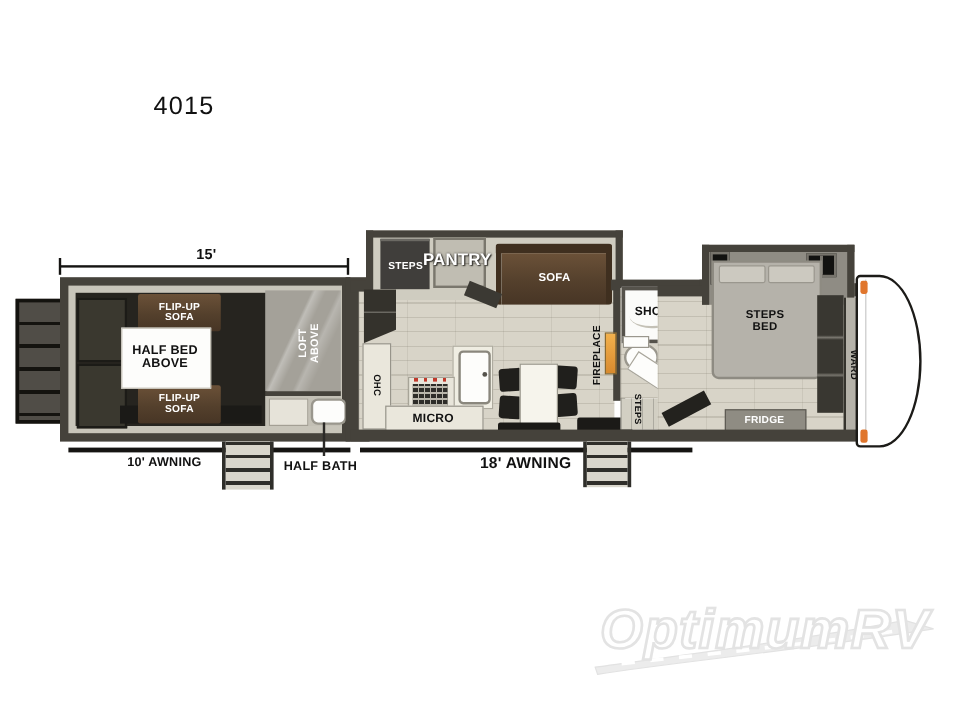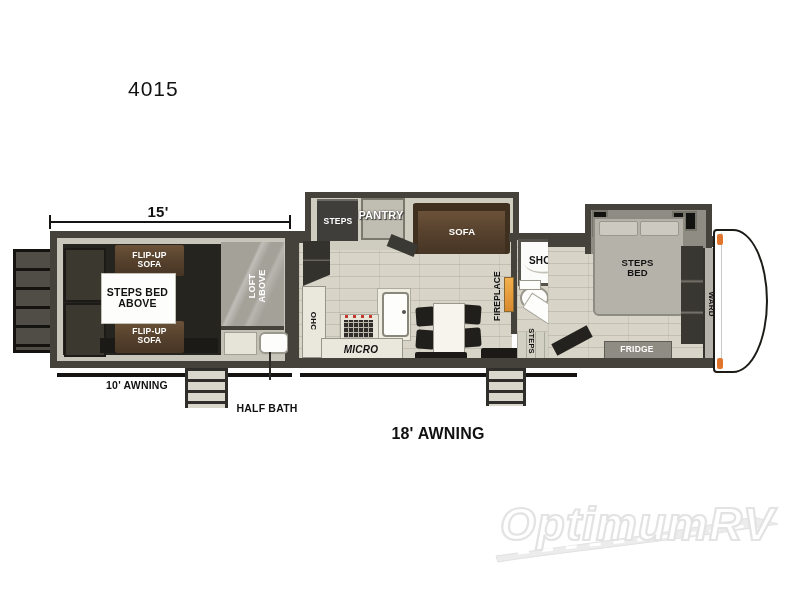--- a/index.html
+++ b/index.html
@@ -27,21 +27,21 @@
 </head>
 <body>
 
 <div id="canvas">
 
   <div class="lbl" style="left:128px;top:78px;font-size:21px;font-weight:normal;letter-spacing:1px;">4015</div>
 
   <div class="abs" style="left:50px;top:221px;width:240px;height:2px;background:#151412;"></div>
   <div class="abs" style="left:49px;top:215px;width:2px;height:14px;background:#151412;"></div>
   <div class="abs" style="left:289px;top:215px;width:2px;height:14px;background:#151412;"></div>
-  <div class="lbl hctr" style="left:158px;top:212px;font-size:15px;">15'</div>
+  <div class="lbl hctr" style="left:172px;top:212px;font-size:12px;">15'</div>
 
   <div class="abs" style="left:13px;top:249px;width:38px;height:98px;background:#504d47;border:3px solid #14130f;
               background-image:repeating-linear-gradient(180deg,transparent 0 16px,#14130f 16px 19px);"></div>
 
   <div class="abs wall" style="left:50px;top:231px;width:242px;height:137px;"></div>
   <div class="abs" style="left:57px;top:238px;width:228px;height:123px;background:#c8c5ba;"></div>
   <div class="abs" style="left:63px;top:244px;width:159px;height:111px;background:#26241f;"></div>
   <div class="abs" style="left:64px;top:248px;width:38px;height:50px;background:#3a382f;border:2px solid #1c1b17;"></div>
   <div class="abs" style="left:64px;top:303px;width:38px;height:50px;background:#3a382f;border:2px solid #1c1b17;"></div>
   <div class="abs" style="left:100px;top:338px;width:118px;height:15px;background:#1b1a17;"></div>
@@ -52,21 +52,21 @@
     <div>SOFA</div>
   </div>
   <div class="abs brown" style="left:115px;top:321px;width:69px;height:32px;border-radius:2px;"></div>
   <div class="lbl lblw" style="left:115px;top:327px;width:69px;font-size:8.5px;">
     <div>FLIP-UP</div>
     <div>SOFA</div>
   </div>
 
   <div class="abs" style="left:101px;top:273px;width:73px;height:49px;background:#fdfdfb;border:1px solid #c2bfb5;"></div>
   <div class="lbl" style="left:101px;top:287px;width:73px;font-size:10.5px;">
-    <div>STEPS BED</div>
+    <div>HALF BED</div>
     <div>ABOVE</div>
   </div>
 
   <div class="abs" style="left:221px;top:242px;width:63px;height:84px;background:#a4a199;
               background-image:linear-gradient(115deg,transparent 38%,rgba(255,255,255,.30) 41%,transparent 50%),
                                linear-gradient(115deg,transparent 60%,rgba(255,255,255,.22) 64%,transparent 74%);"></div>
   <div class="lbl lblw vctr" style="left:258px;top:286px;font-size:9px;">
     <div>LOFT</div>
     <div>ABOVE</div>
   </div>
@@ -79,21 +79,21 @@
   <div class="abs wall" style="left:288px;top:231px;width:20px;height:137px;"></div>
 
   <div class="abs wall" style="left:292px;top:234px;width:230px;height:10px;"></div>
   <div class="abs floor" style="left:299px;top:243px;width:213px;height:118px;"></div>
 
   <div class="abs slide" style="left:305px;top:192px;width:202px;height:52px;"></div>
   <div class="abs" style="left:317px;top:199px;width:41px;height:40px;background:#403e3b;border-top:2px solid #6b6963;"></div>
   <div class="lbl lblw hctr" style="left:338px;top:222px;font-size:8.5px;">STEPS</div>
   <div class="abs" style="left:361px;top:198px;width:40px;height:38px;background:#c0bdb2;border:2px solid #7a776d;
               background-image:linear-gradient(0deg,transparent 46%,rgba(90,87,80,.5) 48%,transparent 50%);"></div>
-  <div class="lbl lblw hctr" style="left:381px;top:216px;font-size:11px;text-shadow:0 0 2px #3a3833,1px 1px 1px #3a3833;">PANTRY</div>
+  <div class="lbl lblw hctr" style="left:381px;top:216px;font-size:14px;text-shadow:0 0 2px #3a3833,1px 1px 1px #3a3833;">PANTRY</div>
   <div class="abs brown" style="left:413px;top:203px;width:87px;height:43px;border-radius:3px;
               border-top:8px solid #3f2f1f;border-left:5px solid #3f2f1f;border-right:5px solid #3f2f1f;"></div>
   <div class="lbl lblw hctr" style="left:462px;top:232px;font-size:9.5px;">SOFA</div>
   <div class="abs" style="left:388px;top:239px;width:29px;height:13px;background:#3b3933;transform:rotate(22deg);"></div>
 
   <div class="abs" style="left:303px;top:241px;width:27px;height:45px;background:#34322c;
               clip-path:polygon(0 0,100% 0,100% 75%,0 100%);
               background-image:linear-gradient(0deg,transparent 55%,rgba(200,197,188,.4) 57%,transparent 60%);"></div>
 
   <div class="abs" style="left:302px;top:286px;width:22px;height:70px;background:#eae7dc;border:1px solid #97948a;"></div>
@@ -104,21 +104,21 @@
   <div class="abs" style="left:402px;top:310px;width:4px;height:4px;background:#55534c;border-radius:50%;"></div>
 
   <div class="abs" style="left:340px;top:314px;width:37px;height:31px;background:#e8e5da;border:1px solid #a7a498;"></div>
   <div class="abs" style="left:344px;top:320px;width:29px;height:22px;background:#2e2d29;
               background-image:repeating-linear-gradient(90deg,transparent 0 4px,#b9b6ab 4px 5px),
                                repeating-linear-gradient(0deg,transparent 0 4px,#b9b6ab 4px 5px);"></div>
   <div class="abs" style="left:345px;top:315px;width:28px;height:3px;
               background-image:repeating-linear-gradient(90deg,#c0392b 0 3px,transparent 3px 8px);"></div>
 
   <div class="abs" style="left:321px;top:338px;width:80px;height:23px;background:#eae7dc;border:1px solid #97948a;"></div>
-  <div class="lbl hctr" style="left:361px;top:350px;font-size:10px;font-style:italic;">MICRO</div>
+  <div class="lbl hctr" style="left:361px;top:350px;font-size:10px;">MICRO</div>
 
   <div class="abs chair" style="left:416px;top:307px;width:19px;height:19px;transform:rotate(-4deg);"></div>
   <div class="abs chair" style="left:416px;top:330px;width:19px;height:19px;transform:rotate(4deg);"></div>
   <div class="abs chair" style="left:462px;top:305px;width:19px;height:19px;transform:rotate(4deg);"></div>
   <div class="abs chair" style="left:462px;top:328px;width:19px;height:19px;transform:rotate(-4deg);"></div>
   <div class="abs" style="left:433px;top:303px;width:30px;height:50px;background:#f6f4ec;border:1px solid #9a978c;"></div>
 
   <div class="abs" style="left:415px;top:352px;width:52px;height:10px;background:#1b1a17;border-radius:2px;"></div>
   <div class="abs" style="left:481px;top:348px;width:46px;height:13px;background:#1b1a17;border-radius:2px;"></div>
 
@@ -172,27 +172,27 @@
 
   <div class="abs" style="left:713px;top:229px;width:51px;height:140px;background:#fff;border:2px solid #1c1b18;
               border-radius:4px 36px 36px 4px / 4px 74px 74px 4px;"></div>
   <div class="abs" style="left:721px;top:233px;width:1px;height:132px;background:#c9c9c9;"></div>
   <div class="abs" style="left:717px;top:234px;width:6px;height:11px;background:#e0762d;border-radius:2px;"></div>
   <div class="abs" style="left:717px;top:358px;width:6px;height:11px;background:#e0762d;border-radius:2px;"></div>
 
   <div class="abs awnline" style="left:57px;top:373px;width:235px;"></div>
   <div class="abs awnline" style="left:300px;top:373px;width:277px;"></div>
   <div class="lbl hctr" style="left:137px;top:386px;font-size:10.5px;">10' AWNING</div>
-  <div class="lbl hctr" style="left:438px;top:386px;font-size:16px;margin-top:48px;">18' AWNING</div>
+  <div class="lbl hctr" style="left:438px;top:386px;font-size:13px;">18' AWNING</div>
 
   <div class="abs ladder" style="left:185px;top:368px;width:37px;height:40px;"></div>
   <div class="abs ladder" style="left:486px;top:368px;width:34px;height:38px;"></div>
 
   <div class="abs" style="left:269px;top:352px;width:2px;height:28px;background:#2b2a27;"></div>
-  <div class="lbl hctr" style="left:267px;top:389px;font-size:10.5px;margin-top:20px;">HALF BATH</div>
+  <div class="lbl hctr" style="left:267px;top:389px;font-size:10.5px;">HALF BATH</div>
 
   <svg class="abs" style="left:490px;top:488px;" width="302" height="92" viewBox="0 0 302 92">
     <path d="M8,74 C70,64 160,56 288,36 L264,29 C170,47 62,60 6,68 Z" fill="#ececec" stroke="#e2e2e2" stroke-width="1"></path>
     <path d="M28,65 C110,56 190,48 262,37" stroke="#ffffff" stroke-width="3" stroke-dasharray="11 13" fill="none"></path>
     <text x="10" y="52" font-size="46" font-style="italic" font-weight="bold" font-family="Liberation Sans, sans-serif" fill="#ffffff" stroke="#e3e3e3" stroke-width="2.2" letter-spacing="1">OptimumRV</text>
   </svg>
 
 </div>
 
 </body></html>

